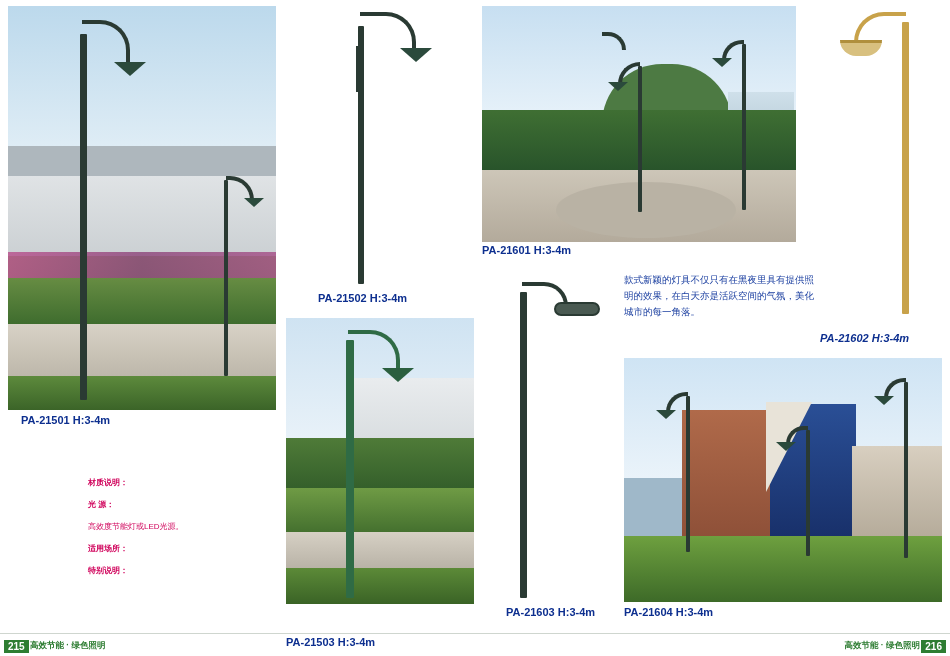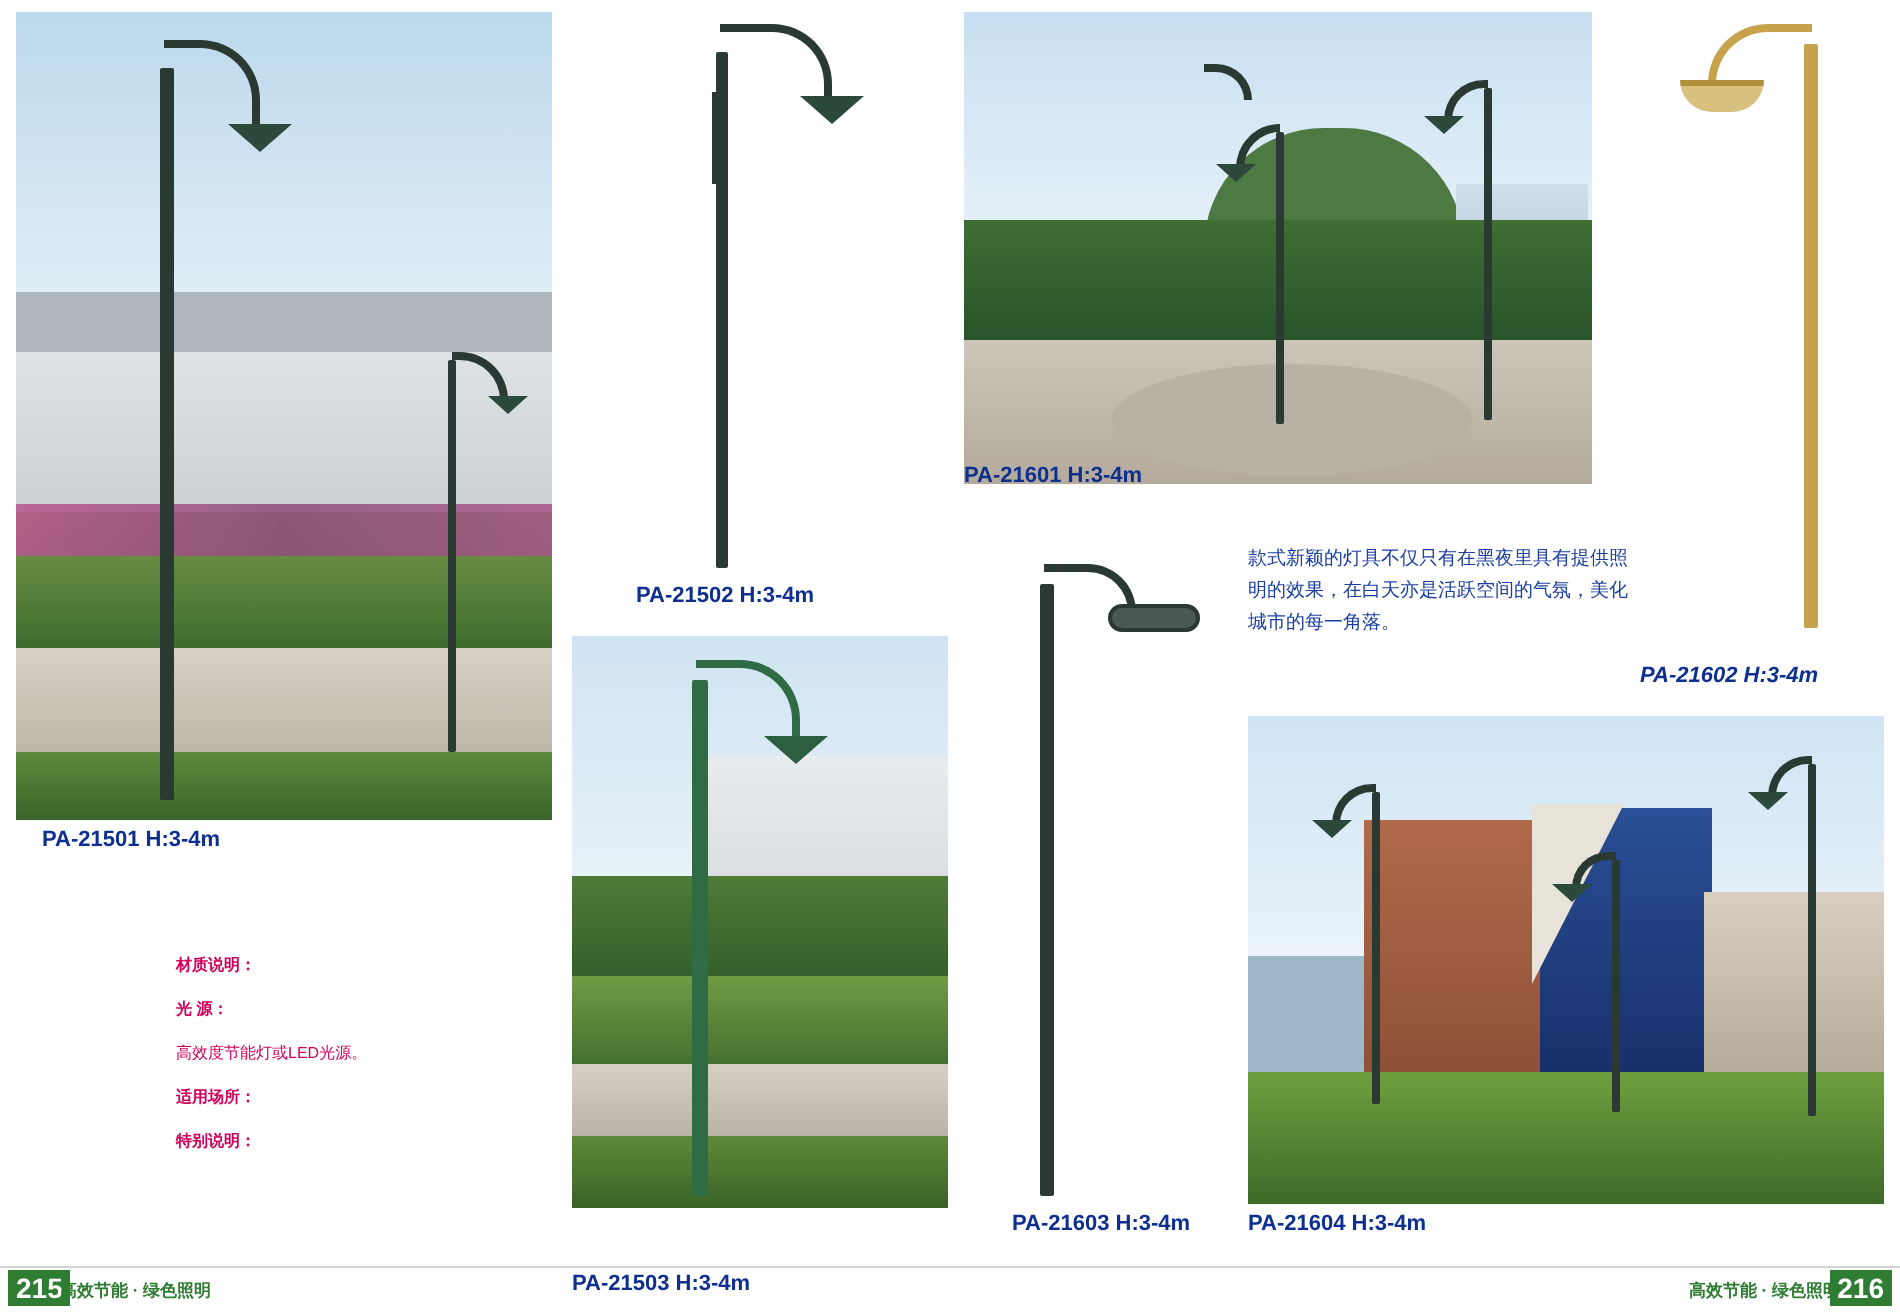--- a/index.html
+++ b/index.html
@@ -99,21 +99,21 @@
   }
 
   
   .footer-bar {
     position: absolute;
     bottom: 0; left: 0; right: 0;
     height: 22px;
   }
   .pg-left, .pg-right {
     position: absolute; bottom: 3px;
-    font-size: 14px; font-weight: bold; color: #ffffff;
+    font-size: 10px; font-weight: bold; color: #ffffff;
     background: #2e7d32;
     padding: 1px 4px;
   }
   .pg-left { left: 4px; }
   .pg-right { right: 4px; }
   .foot-txt {
     position: absolute; bottom: 4px;
     font-size: 8.5px; color: #2e7d32; font-weight: bold; margin-top: 24px;
   }
   .foot-txt.l { left: 30px; }
@@ -192,21 +192,21 @@
     <div class="lamp sm" style="left:598px; top:0; width:0; height:0;"></div>
     <div class="lamp sm" style="left:226px; top:34px; width:70px; height:170px;">
       <div class="pole" style="left:34px; height:166px;"></div>
       <div class="arm" style="left:14px; top:0; width:22px; height:20px; transform:scaleX(-1);"></div>
       <div class="shade" style="left:4px; top:18px;"></div>
     </div>
     <div class="lamp sm" style="left:118px; top:26px; width:70px; height:24px;">
       <div class="arm" style="left:2px; top:0; width:24px; height:18px;"></div>
     </div>
   </div>
-  <div class="caption" style="left:482px; top:232px;">PA-21601 H:3-4m</div>
+  <div class="caption" style="left:482px; top:244px;">PA-21601 H:3-4m</div>
 
   <div class="photo" style="left:820px; top:6px; width:122px; height:312px; background:#ffffff;">
     <div class="sky" style="height:312px; background:#ffffff;"></div>
     <div class="lamp gold" style="left:14px; top:6px; width:100px; height:302px;">
       <div class="pole" style="left:68px; height:292px; width:7px;"></div>
       <div class="arm" style="left:20px; top:0; width:52px; height:30px; transform:scaleX(-1);"></div>
       <div style="position:absolute;left:6px;top:28px;width:42px;height:16px;background:#d8c07f;border-radius:0 0 22px 22px;border-top:3px solid #b08f3c;"></div>
     </div>
   </div>
   <div class="caption" style="left:820px; top:332px;font-style:italic;">PA-21602 H:3-4m</div>

